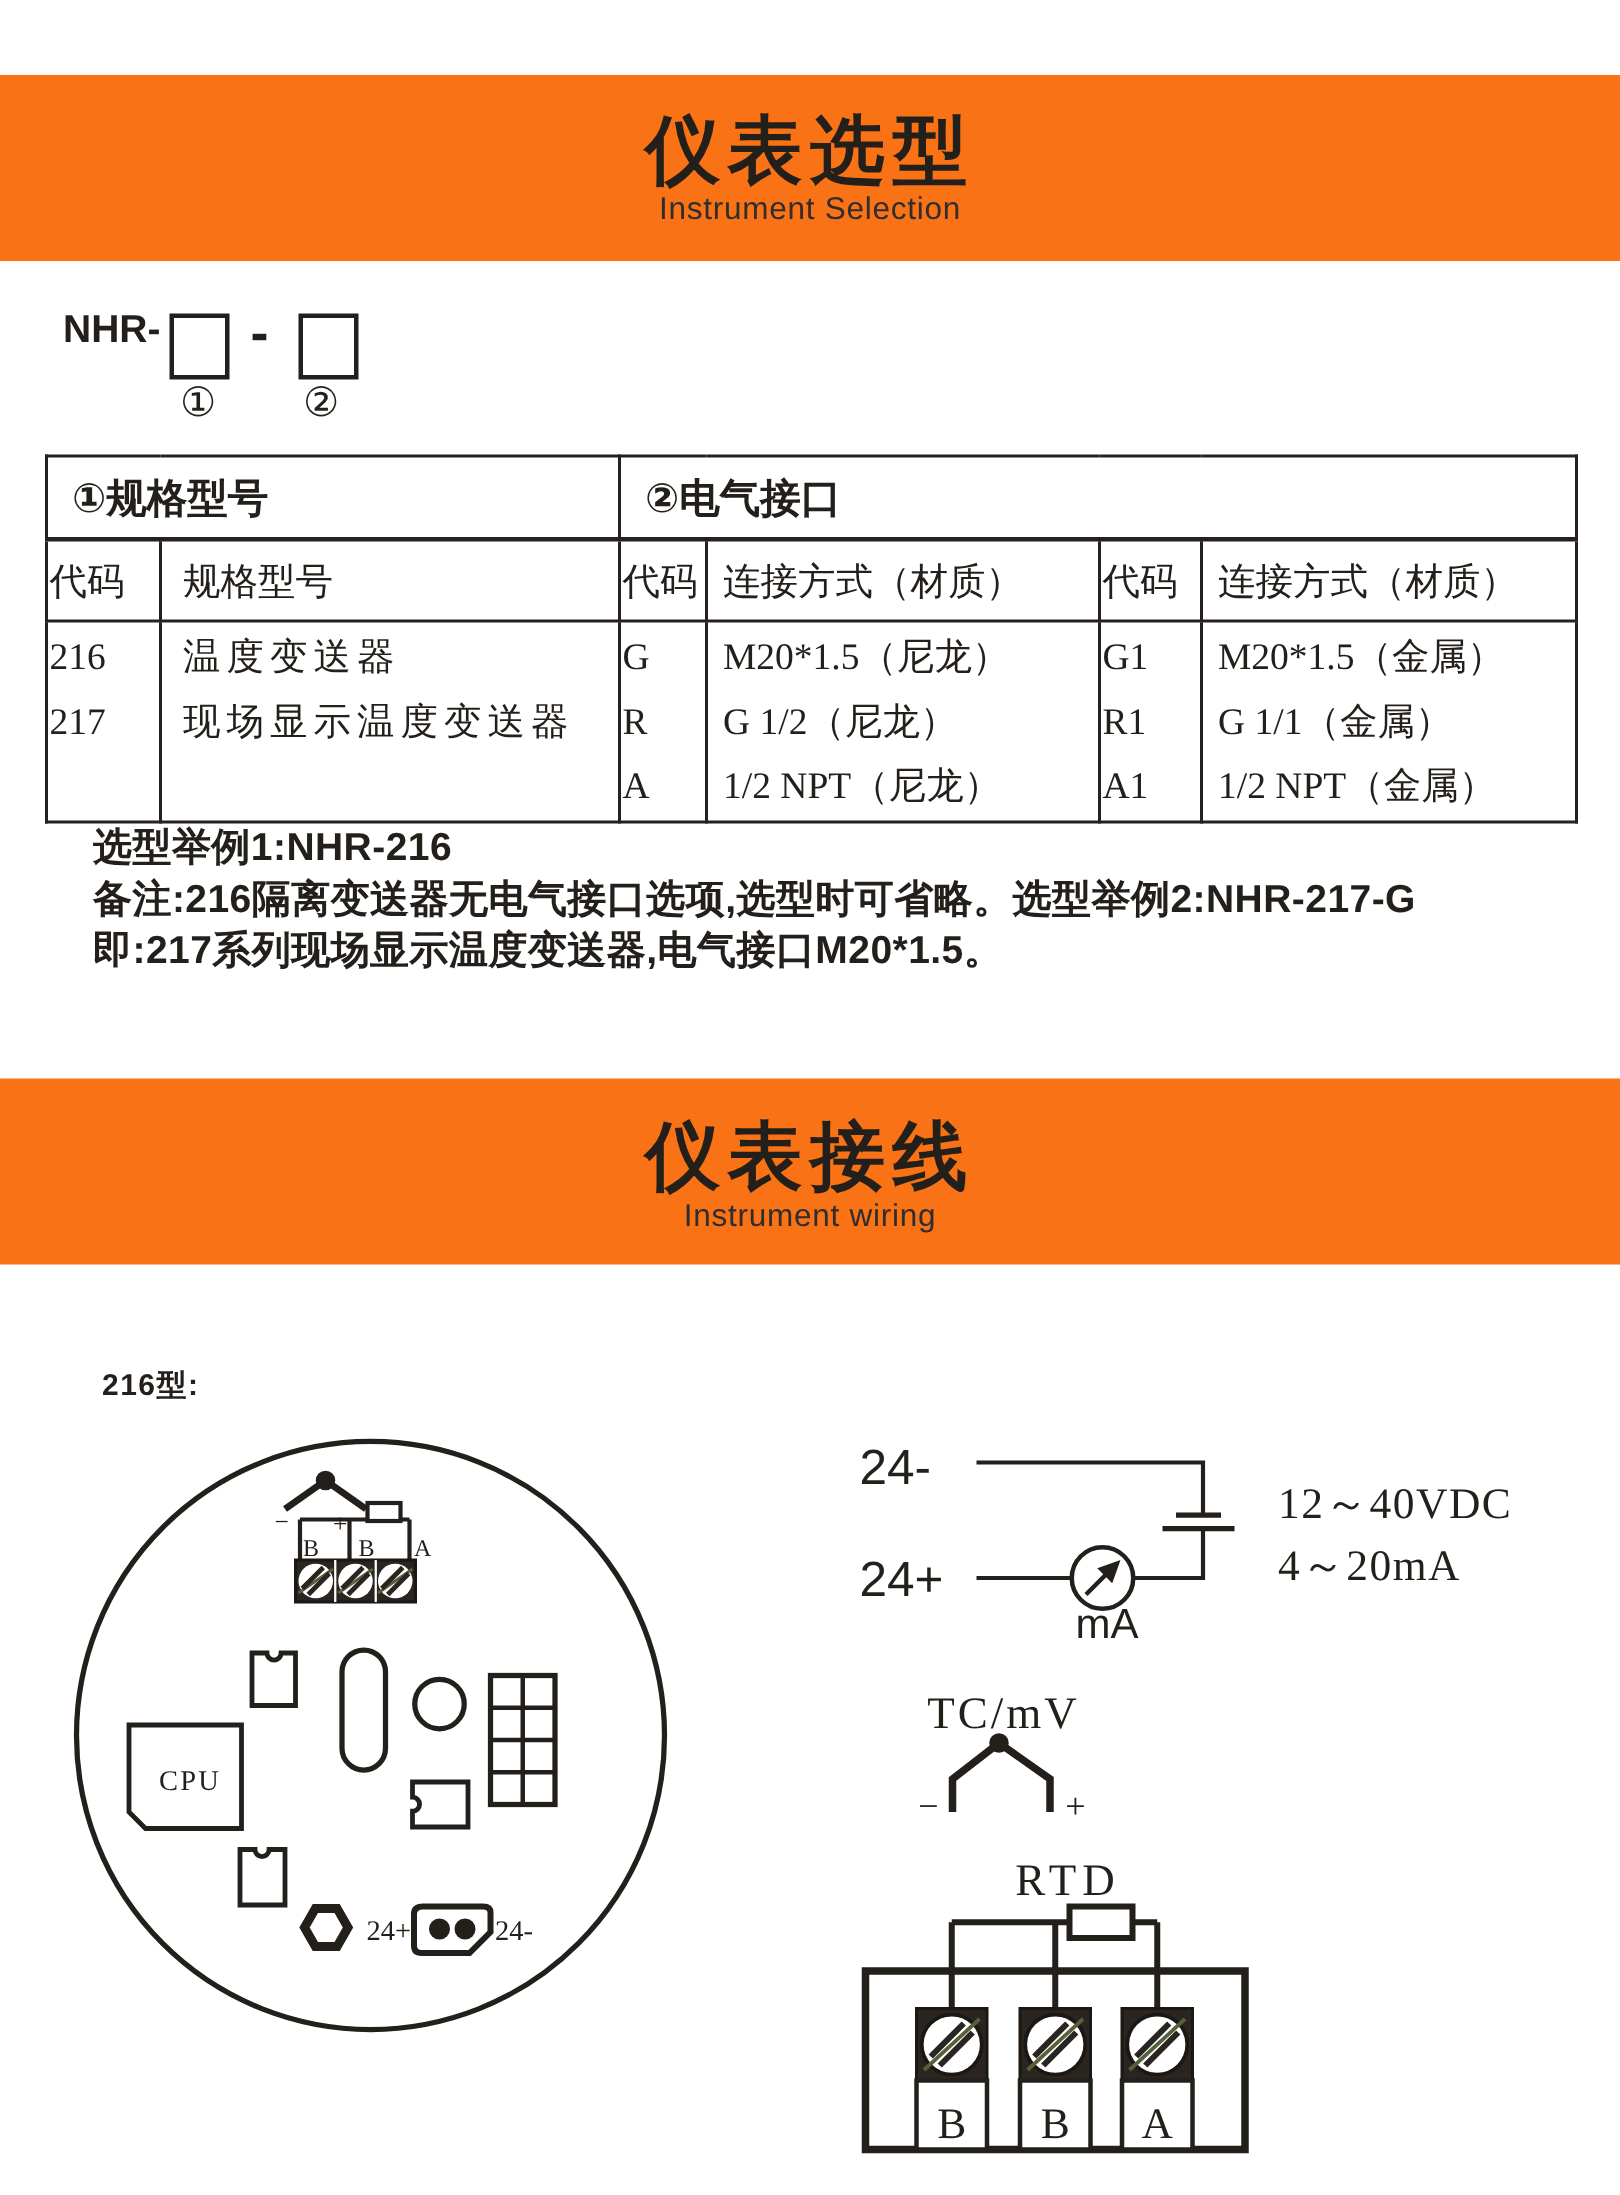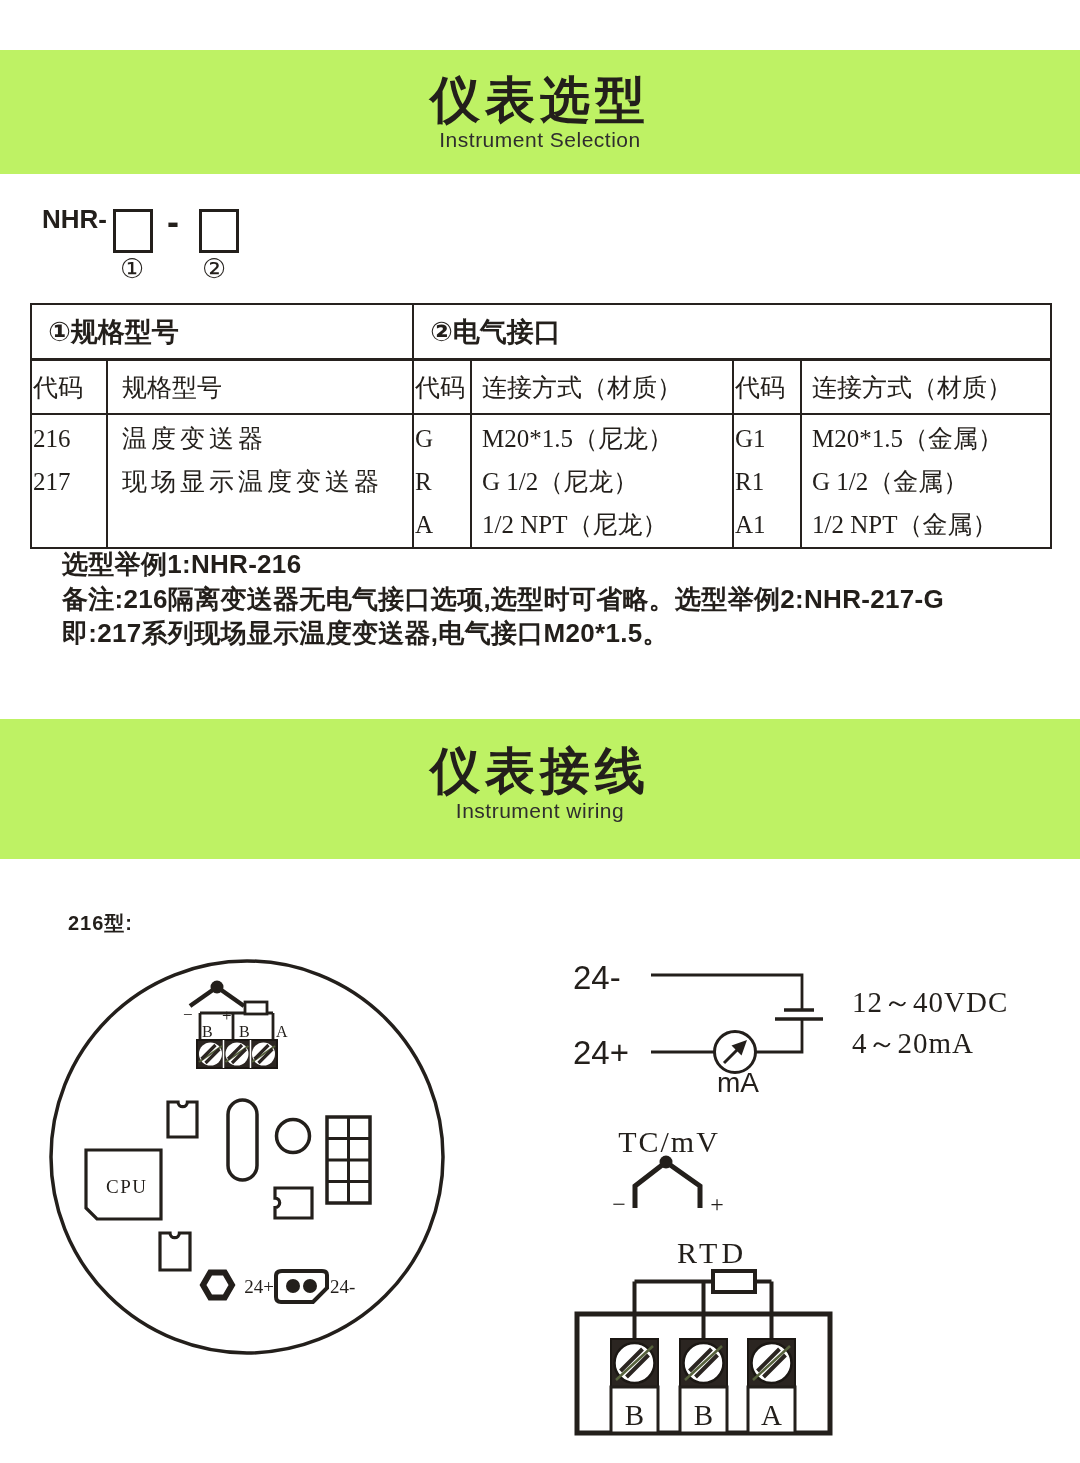--- a/index.html
+++ b/index.html
@@ -2,26 +2,26 @@
 <html><head>
 <meta charset="utf-8">
 <style>
   html,body{margin:0;padding:0;}
   body{
     width:1080px;height:1463px;position:relative;background:#ffffff;
     font-family:"Liberation Sans","DejaVu Sans",sans-serif;color:#231f1b;overflow:hidden;
   }
   .abs{position:absolute;}
   
-  .band{position:absolute;left:0;width:1080px;background:#bef264;text-align:center;}
+  .band{position:absolute;left:0;width:1080px;background:#f97316;text-align:center;}
   .band .cn{font-size:50px;font-weight:bold;letter-spacing:5px;line-height:56px;}
   .band .en{font-size:21px;color:#2f2d2e;letter-spacing:0.5px;line-height:24px;}
   #band-selection{top:50px;height:124px;padding-top:0;}
   #band-selection .cn{padding-top:22px;}
-  #band-wiring{top:719px;height:140px;}
+  #band-wiring{top:719px;height:124px;}
   #band-wiring .cn{padding-top:24px;}
   
   #nhr-prefix{left:42px;top:204px;font-size:26px;font-weight:bold;letter-spacing:0px;}
   .code-box{position:absolute;width:34px;height:38px;border:3px solid #231f1b;background:#fff;}
   #model-box-1{left:113px;top:209px;}
   #model-box-2{left:199px;top:209px;}
   #code-dash{left:167px;top:201px;font-size:36px;font-weight:bold;}
   .circ{position:absolute;font-size:27px;font-family:"DejaVu Sans",sans-serif;color:#231f1b;}
   #pos1{left:120px;top:253px;}
   #pos2{left:202px;top:253px;}
@@ -111,21 +111,21 @@
       <div class="line">G 1/2（尼龙）</div>
       <div class="line">1/2 NPT（尼龙）</div>
     </td>
     <td class="tc-center">
       <div class="line">G1</div>
       <div class="line">R1</div>
       <div class="line">A1</div>
     </td>
     <td class="tc-left2">
       <div class="line">M20*1.5（金属）</div>
-      <div class="line">G 1/2（金属）</div>
+      <div class="line">G 1/1（金属）</div>
       <div class="line">1/2 NPT（金属）</div>
     </td>
   </tr>
 </tbody>
   </table>
 
 <div id="notes">
   <div>选型举例1:NHR-216</div>
   <div>备注:216隔离变送器无电气接口选项,选型时可省略。选型举例2:NHR-217-G</div>
   <div>即:217系列现场显示温度变送器,电气接口M20*1.5。</div>

